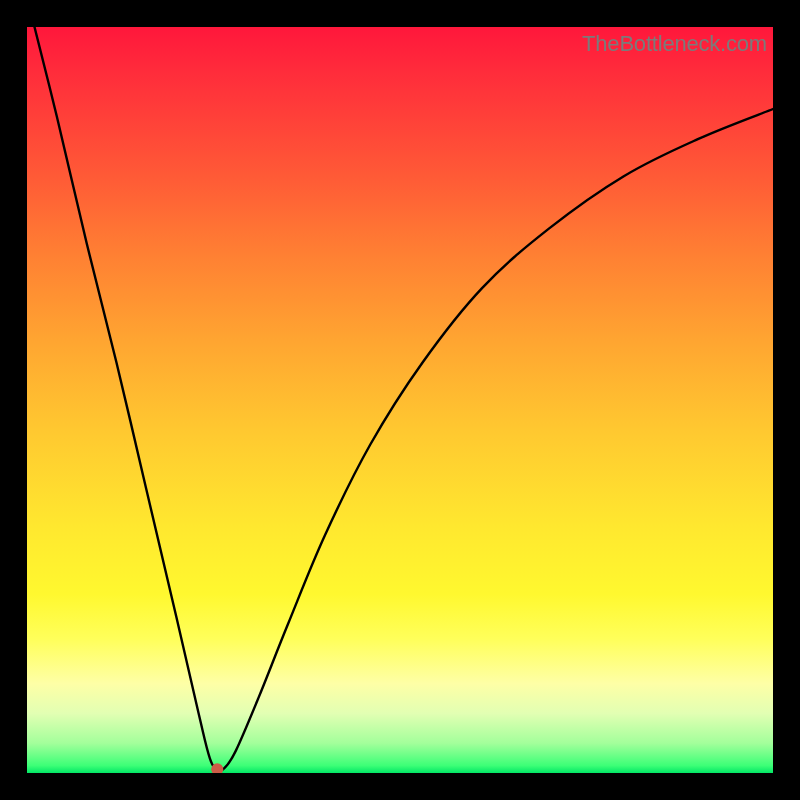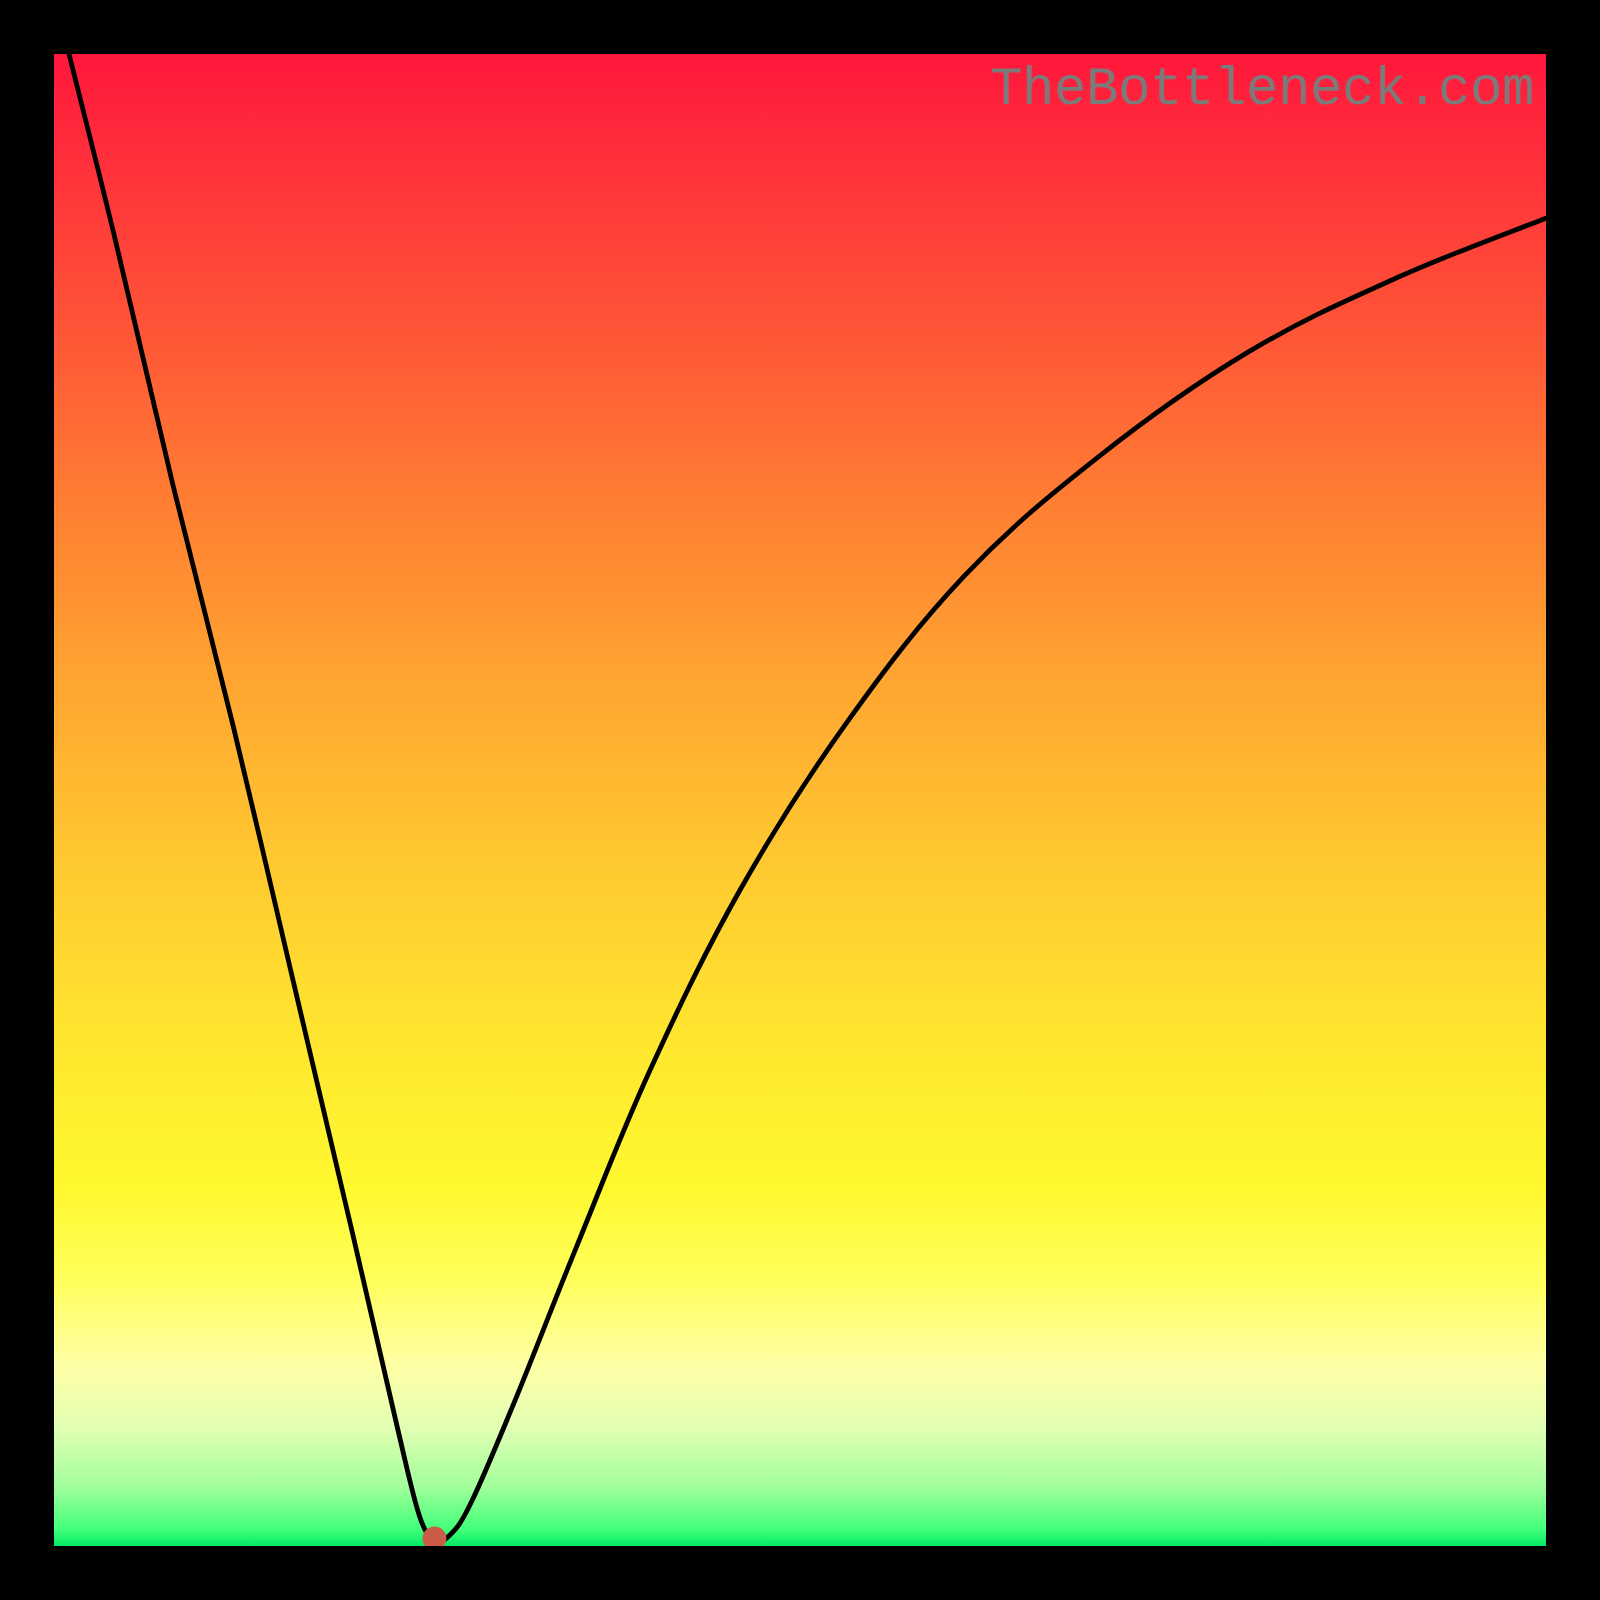--- a/index.html
+++ b/index.html
@@ -45,24 +45,23 @@
       #a3ff9b 96%,
       #3dff77 99%,
       #02e765 100%
     );
   }
   .watermark {
     position: absolute;
     top: 4px;
     right: 6px;
     color: #7b7b7b;
-    font-size: 27px;
+    font-size: 22px;
     font-weight: 500;
     letter-spacing: -0.2px;
-    font-family: Liberation Mono, monospace;
   }
   svg.curve {
     position: absolute;
     inset: 0;
   }
 </style>
 </head>
 <body>
 
 <div class="frame">

